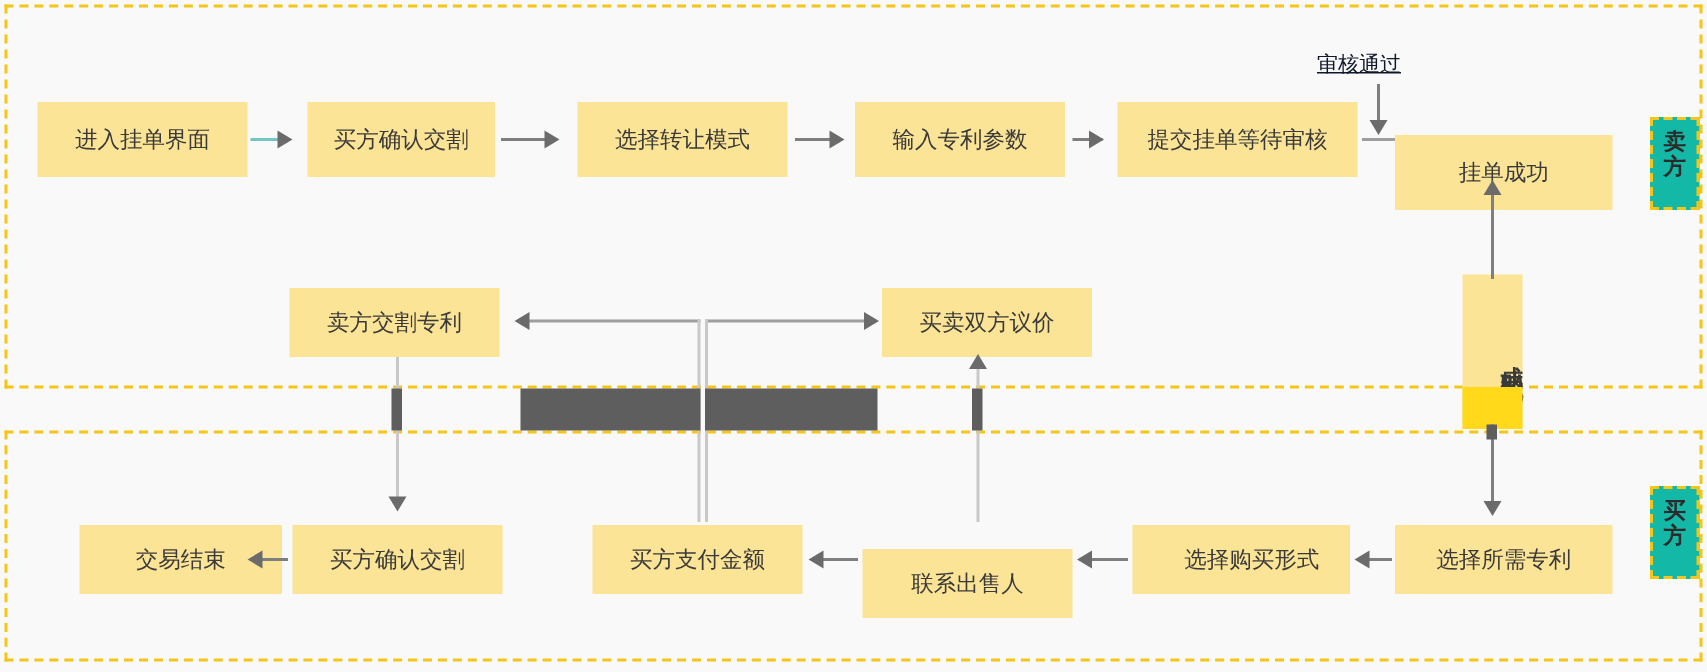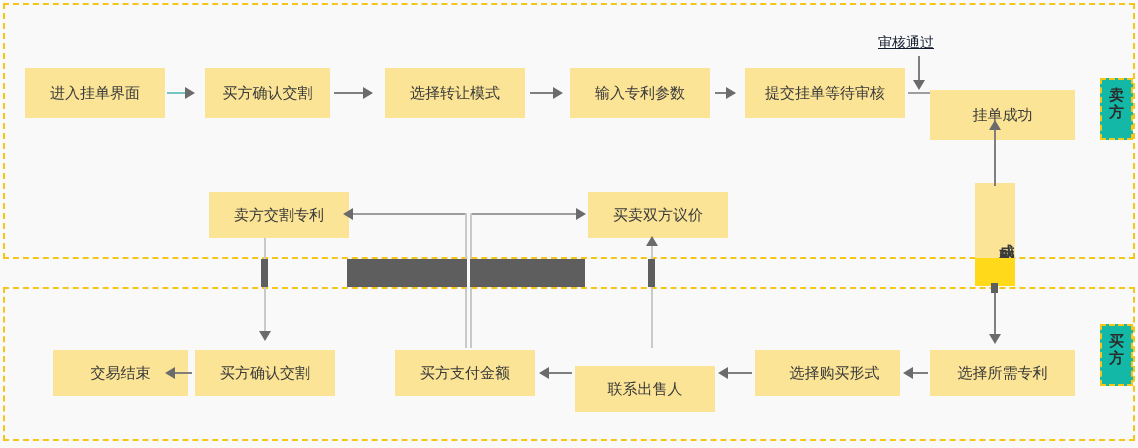--- a/index.html
+++ b/index.html
@@ -153,21 +153,21 @@
 
   <div class="hline" style="left:715px; top:92px; width:20px;"></div>
   <div class="arrow right" style="left:726px; top:87px;"></div>
 
   <div class="hline light" style="left:908px; top:92px; width:22px;"></div>
 
   <div class="edge-label" style="left:878px; top:34px;">审核通过</div>
   <div class="vline" style="left:918px; top:56px; height:30px;"></div>
   <div class="arrow down" style="left:913px; top:80px;"></div>
 
-  <div class="node" style="left:209px; top:192px; width:140px; height:46px;">卖方交割专利</div>
+  <div class="node" style="left:193px; top:192px; width:140px; height:46px;">卖方交割专利</div>
 
   <div class="node" style="left:588px; top:192px; width:140px; height:46px;">买卖双方议价</div>
 
   <div class="node vertical" style="left:975px; top:183px; width:40px; height:103px;">成功匹配</div>
   <div class="node-band" style="left:975px; top:258px; width:40px; height:28px;"></div>
 
   <div class="vline" style="left:994px; top:124px; height:62px;"></div>
   <div class="arrow up" style="left:989px; top:120px;"></div>
 
   <div class="vline" style="left:994px; top:283px; height:56px;"></div>

